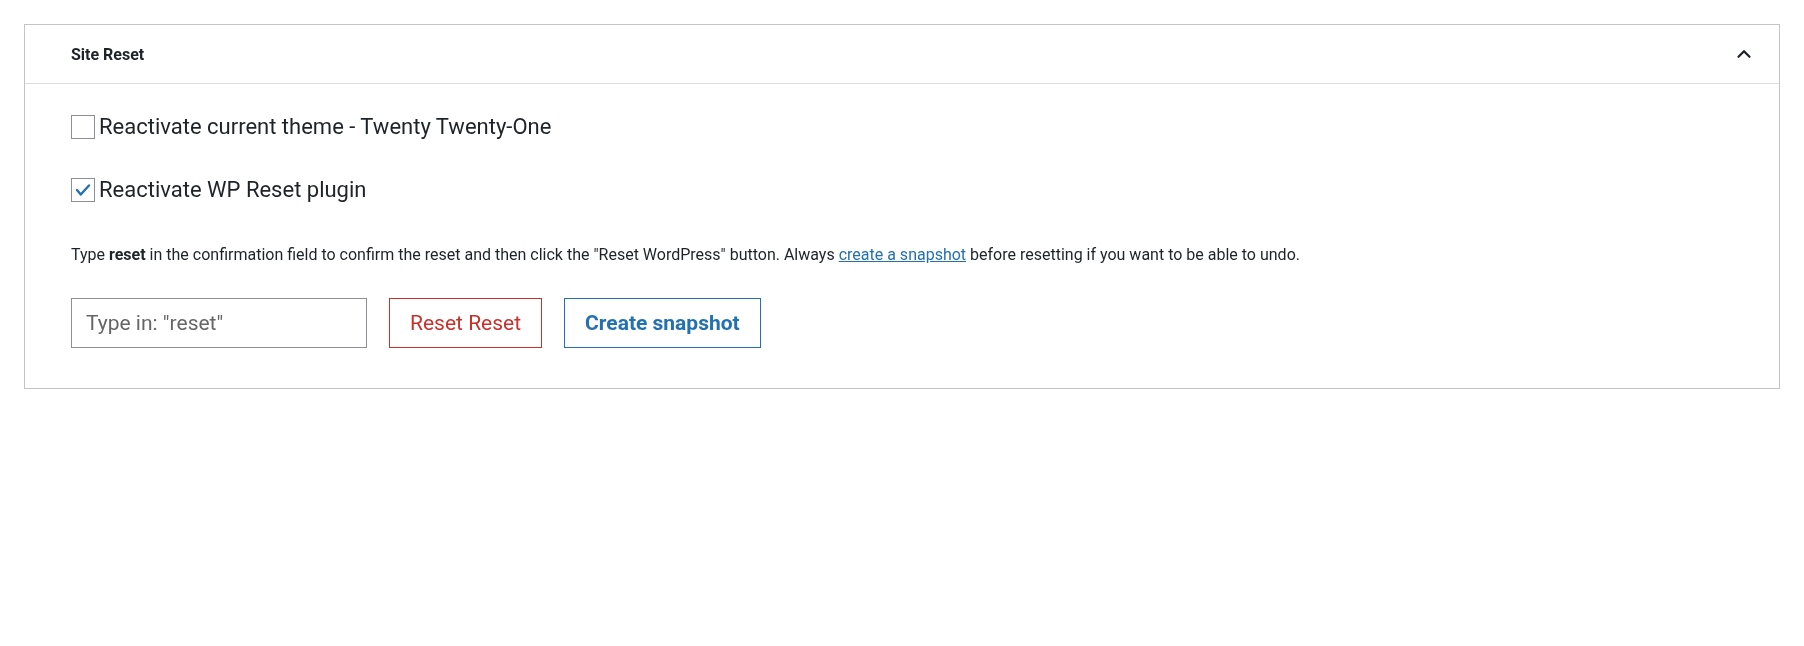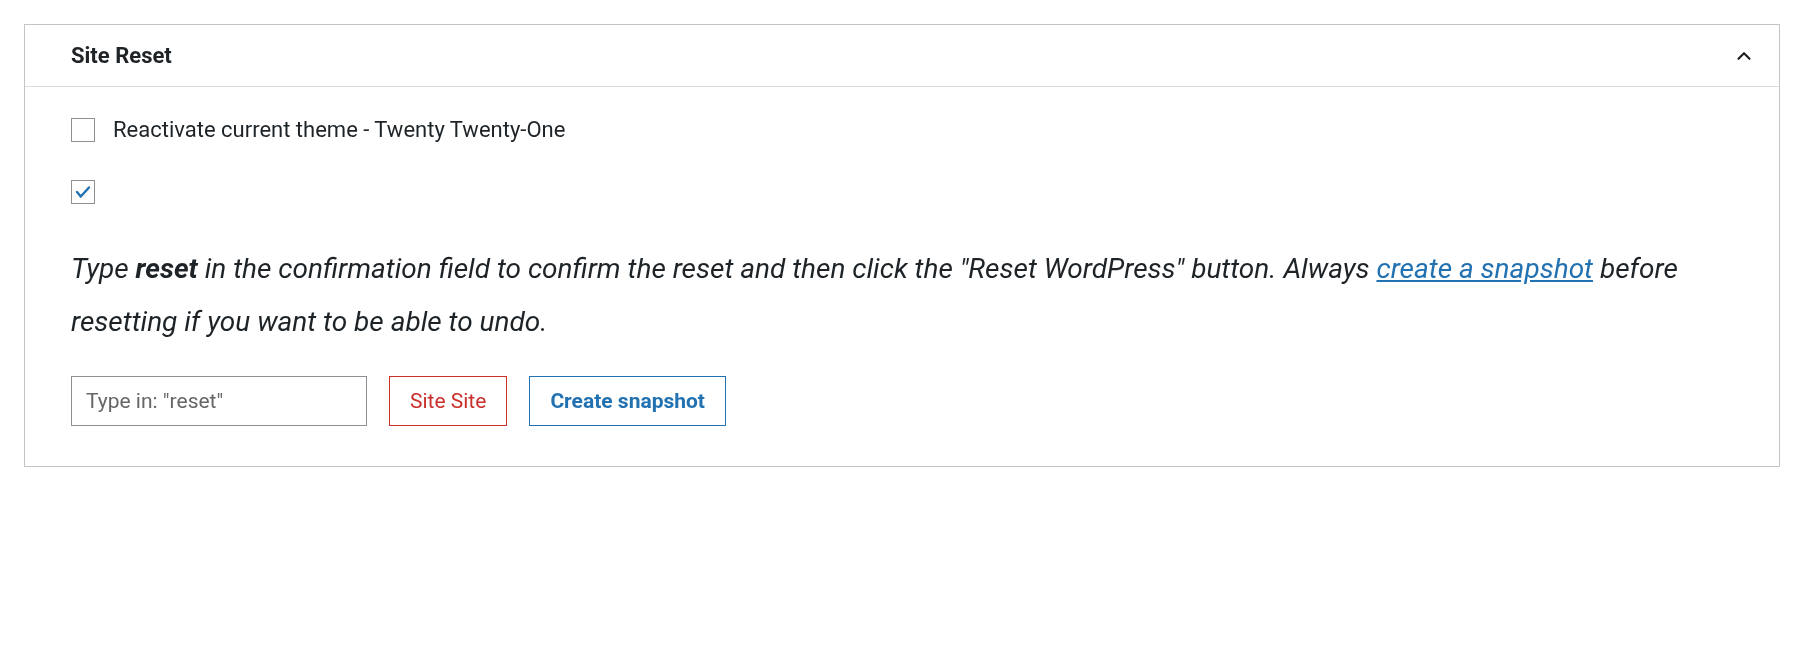--- a/index.html
+++ b/index.html
@@ -16,36 +16,36 @@
     }
     .panel-header {
       display: flex;
       justify-content: space-between;
       align-items: center;
       padding: 18px 24px 18px 46px;
       border-bottom: 1px solid #dcdcde;
       cursor: pointer;
     }
     .panel-title {
-      font-size: 22px;
+      font-size: 16px;
       font-weight: 700;
       color: #1d2327;
     }
     .chevron {
       display: inline-flex;
       align-items: center;
       justify-content: center;
     }
     .panel-body {
       padding: 30px 46px 40px 46px;
     }
     .check-row {
       display: flex;
       align-items: center;
-      gap: 18px;
+      gap: 4px;
       margin-bottom: 38px;
     }
     .checkbox {
       width: 24px;
       height: 24px;
       border: 1px solid #8c8f94;
       background: #fff;
       display: inline-flex;
       align-items: center;
       justify-content: center;
@@ -53,26 +53,25 @@
       flex-shrink: 0;
     }
     .checkbox svg { display: none; }
     .checkbox.checked svg { display: block; }
     .check-label {
       font-size: 22px;
       color: #1d2327;
       cursor: pointer;
     }
     .instructions {
-      font-size: 28px;
+      font-size: 16px;
       line-height: 1.9;
       margin-top: 16px;
       margin-bottom: 28px;
       color: #1d2327;
-      font-style: italic;
     }
     .instructions strong { font-weight: 700; }
     .link {
       color: #2271b1;
       text-decoration: underline;
       cursor: pointer;
     }
     .actions-row {
       display: flex;
       align-items: center;
@@ -129,27 +128,28 @@
       </span>
       <span class="check-label">Reactivate current theme - Twenty Twenty-One</span>
     </div>
 
     <div class="check-row">
       <span class="checkbox checked">
         <svg width="18" height="18" viewBox="0 0 24 24" fill="none" stroke="#2271b1" stroke-width="3.2" stroke-linecap="round" stroke-linejoin="round">
             <polyline points="4 12 9 18 20 6"></polyline>
           </svg>
       </span>
+      <span class="check-label">Reactivate WP Reset plugin</span>
     </div>
 
 
     <p class="instructions">
       <span>Type </span><strong>reset</strong><span> in the confirmation field to confirm the reset and then click the "Reset WordPress" button. Always </span><a class="link">create a snapshot</a><span> before resetting if you want to be able to undo.</span>
     </p>
 
     <div class="actions-row">
       <input type="text" class="confirm-input" placeholder="Type in: &quot;reset&quot;" style="">
-      <button class="btn btn-danger">Site Site</button>
+      <button class="btn btn-danger">Reset Reset</button>
       <button class="btn btn-primary">Create snapshot</button>
     </div>
 
   </div>
 </div>
 
 </body></html>

